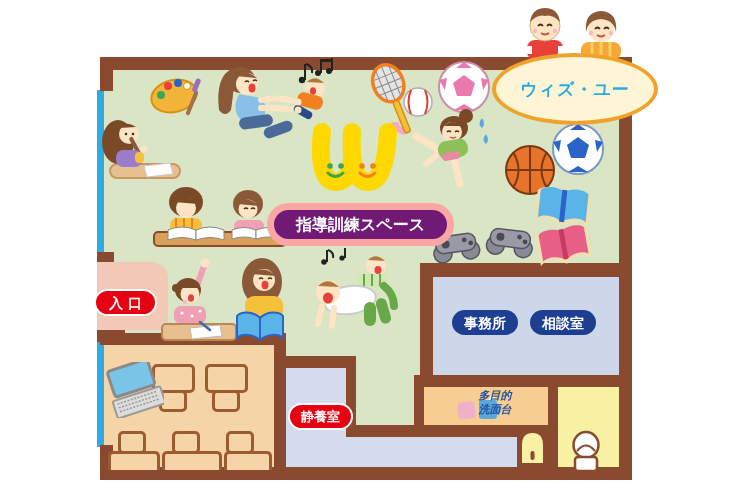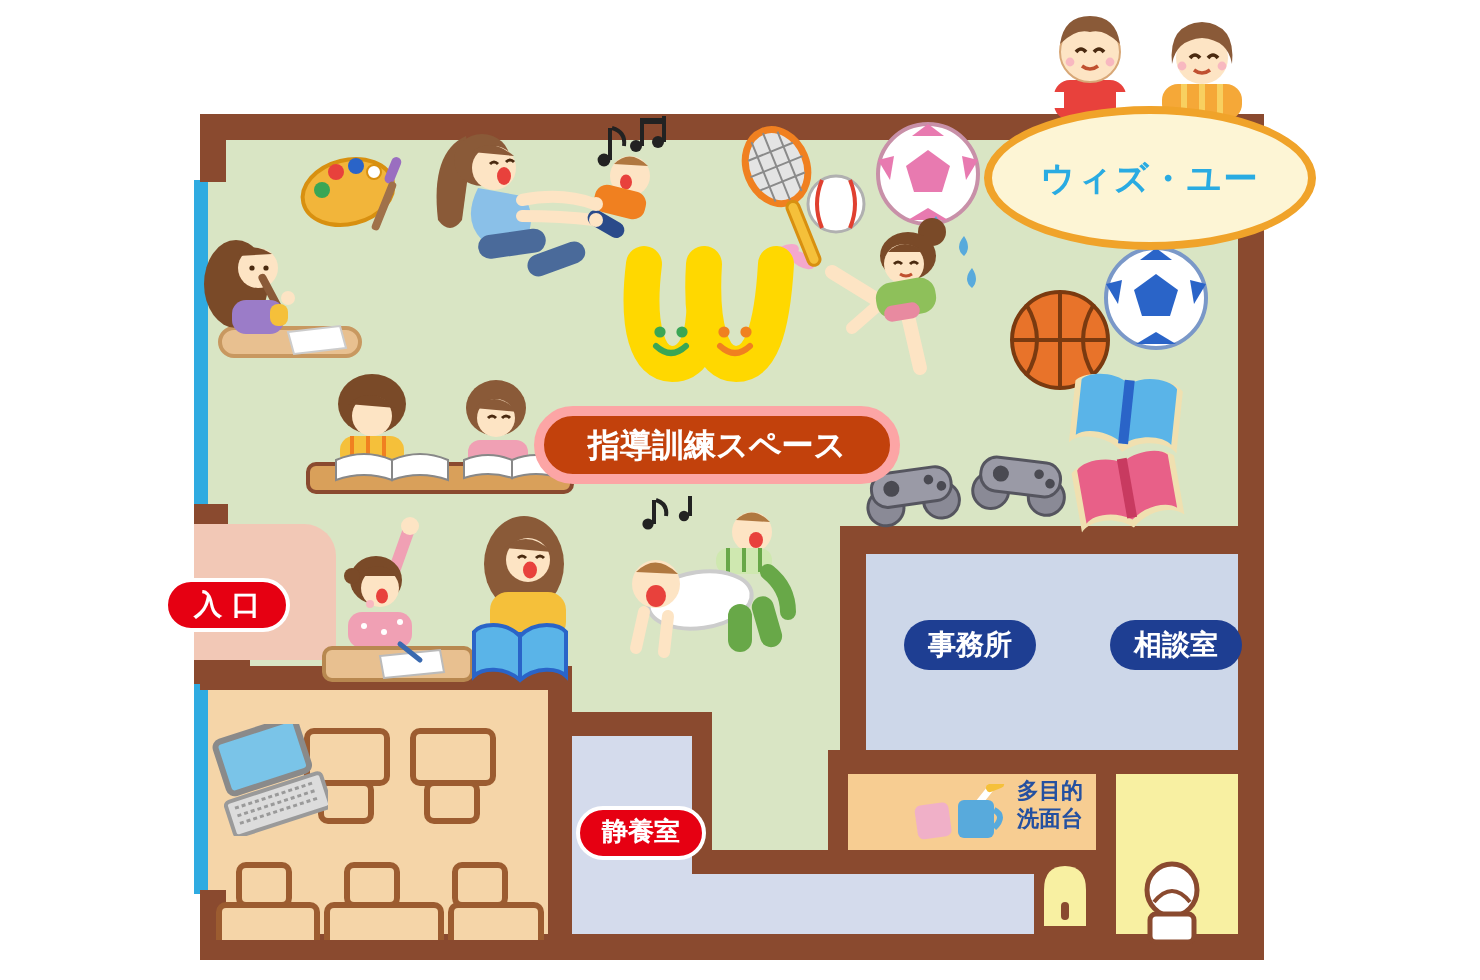--- a/index.html
+++ b/index.html
@@ -13,21 +13,21 @@
   .room-entrance{left:97px;top:262px;width:71px;height:68px;background:#f2c8b6;border-top-right-radius:16px;}
   .room-learning{left:104px;top:345px;width:170px;height:122px;background:#f5d5a8;}
   .room-rest{left:286px;top:368px;width:60px;height:99px;background:#d4dbec;}
   .room-corridor{left:286px;top:437px;width:234px;height:30px;background:#d4dbec;}
   .room-office{left:433px;top:277px;width:186px;height:98px;background:#cdd7e9;}
   .room-washstand{left:424px;top:387px;width:124px;height:40px;background:#f7cd92;}
   .room-toilet{left:558px;top:387px;width:61px;height:80px;background:#f8f0a2;}
   .pill{position:absolute;display:flex;align-items:center;justify-content:center;
         border-radius:999px;color:#fff;font-weight:bold;line-height:1;white-space:nowrap;}
   .pill-red{background:#e60012;border:2px solid #ffffff;}
-  .pill-red-big{background:#c2410c;border:5px solid #fca5a5;}
+  .pill-red-big{background:#701a75;border:7px solid #fca5a5;}
   .pill-navy{background:#1e3e92;border:none;}
   .washstand-label{position:absolute;color:#2450a0;font-weight:bold;font-size:11px;line-height:1.25;text-align:center;}
   .title-bubble{position:absolute;left:492px;top:53px;width:158px;height:64px;background:#fdf5d5;
         border:4px solid #f0a32a;border-radius:50%;display:flex;flex-direction:column;
         align-items:center;justify-content:center;z-index:30;}
   .title-bubble span{color:#29abe2;font-weight:800;font-size:17px;letter-spacing:1px;}
   .furniture{position:absolute;background:#f5d5a8;border:3px solid #9c5c30;border-radius:5px;}
   .ill{position:absolute;}
   svg{display:block;}
 </style>
@@ -393,22 +393,22 @@
       <circle cx="77" cy="31" r="2.2" fill="#f8b8c0"></circle>
         <circle cx="97" cy="31" r="2.2" fill="#f8b8c0"></circle>
     </svg>
   </div>
 
   <div class="title-bubble">
     <span>ウィズ・ユー</span>
   </div>
 
   <div class="pill pill-red-big" style="left:267px;top:203px;width:173px;height:29px;font-size:16px;">指導訓練スペース</div>
-  <div class="pill pill-red" style="left:82px;top:289px;width:54px;height:23px;font-size:14px;letter-spacing:5px;padding-left:5px;">入口</div>
+  <div class="pill pill-red" style="left:94px;top:289px;width:54px;height:23px;font-size:14px;letter-spacing:5px;padding-left:5px;">入口</div>
   <div class="pill pill-red" style="left:288px;top:403px;width:61px;height:23px;font-size:13px;">静養室</div>
   <div class="pill pill-navy" style="left:452px;top:310px;width:66px;height:25px;font-size:14px;">事務所</div>
-  <div class="pill pill-navy" style="left:555px;top:310px;width:66px;height:25px;font-size:14px;">相談室</div>
-  <div class="washstand-label" style="left:502px;top:389px;width:46px;">
+  <div class="pill pill-navy" style="left:530px;top:310px;width:66px;height:25px;font-size:14px;">相談室</div>
+  <div class="washstand-label" style="left:472px;top:389px;width:46px;font-style:italic;">
     <div>多目的</div>
     <div>洗面台</div>
   </div>
 
 </div>
 
 </body></html>

